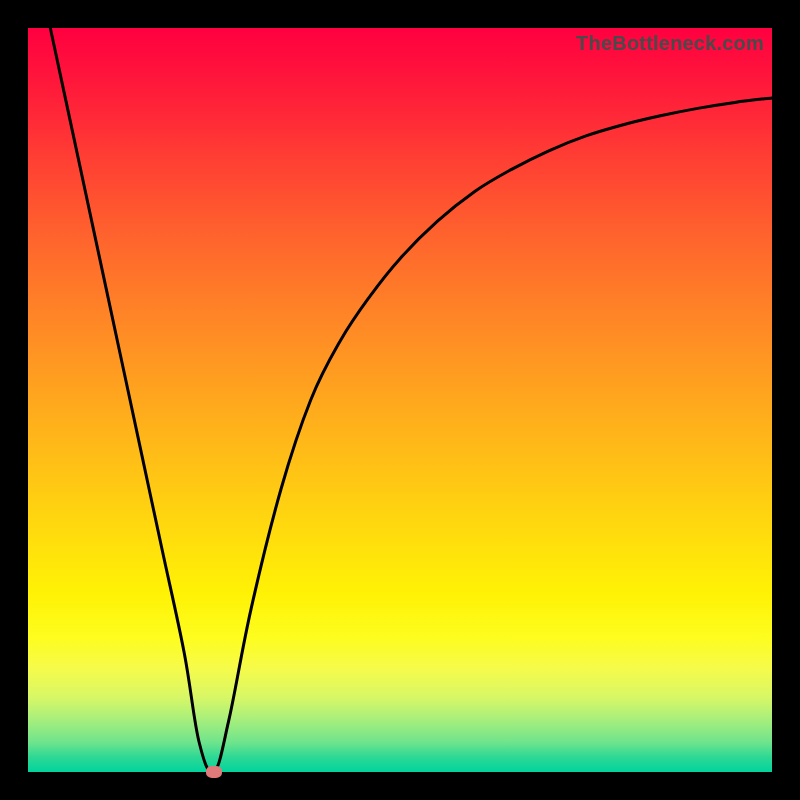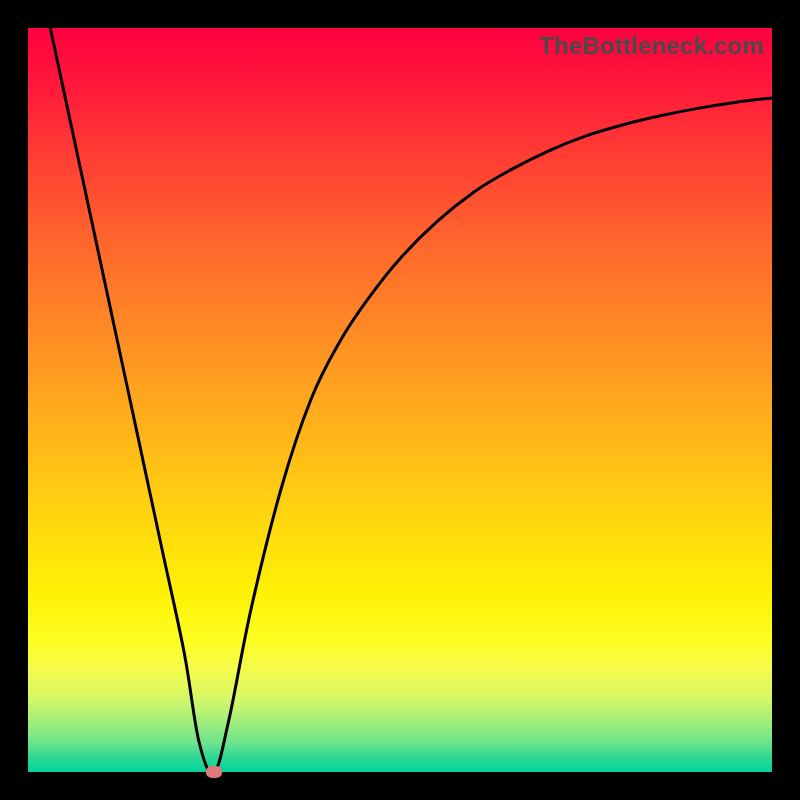--- a/index.html
+++ b/index.html
@@ -40,21 +40,21 @@
       #6fe48c 96%,
       #2ed895 98%,
       #00d49c 100%
     );
   }
   .watermark {
     position: absolute;
     top: 4px;
     right: 8px;
     color: #4a4a4a;
-    font-size: 24px;
+    font-size: 20px;
     font-weight: 600;
     letter-spacing: 0.2px;
     user-select: none;
   }
   svg.curve {
     position: absolute;
     left: 0;
     top: 0;
     width: 744px;
     height: 744px;

